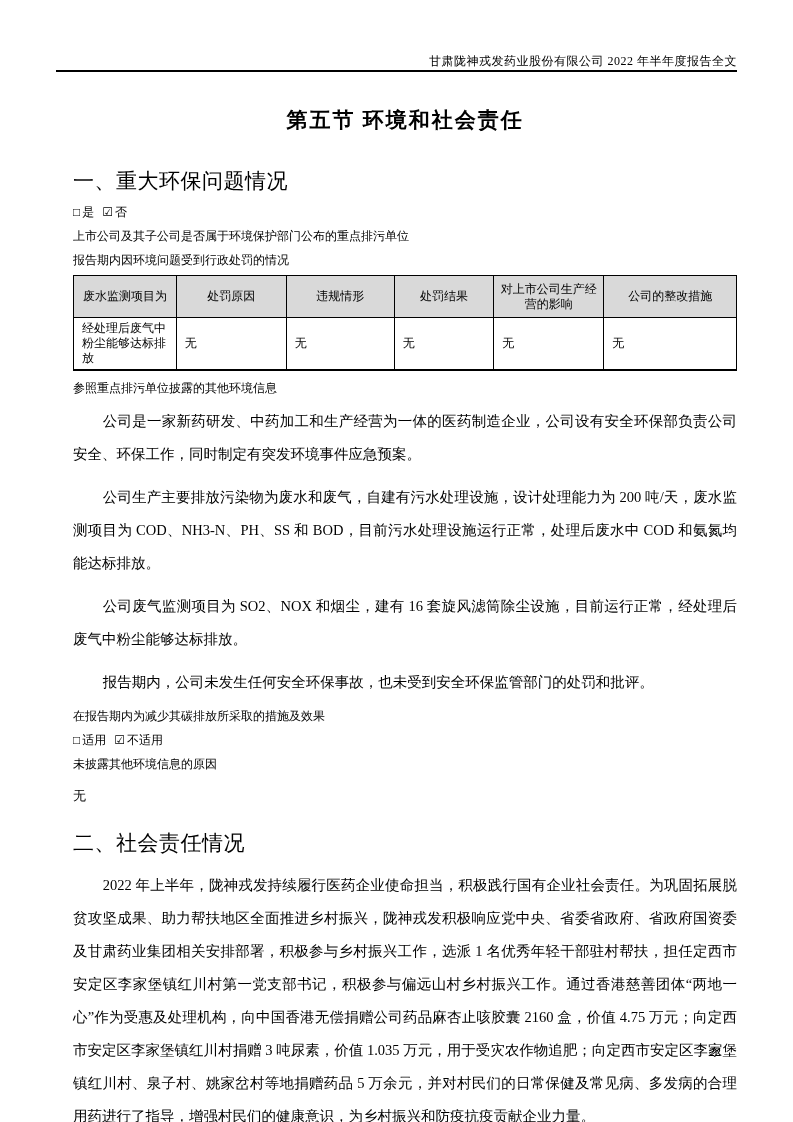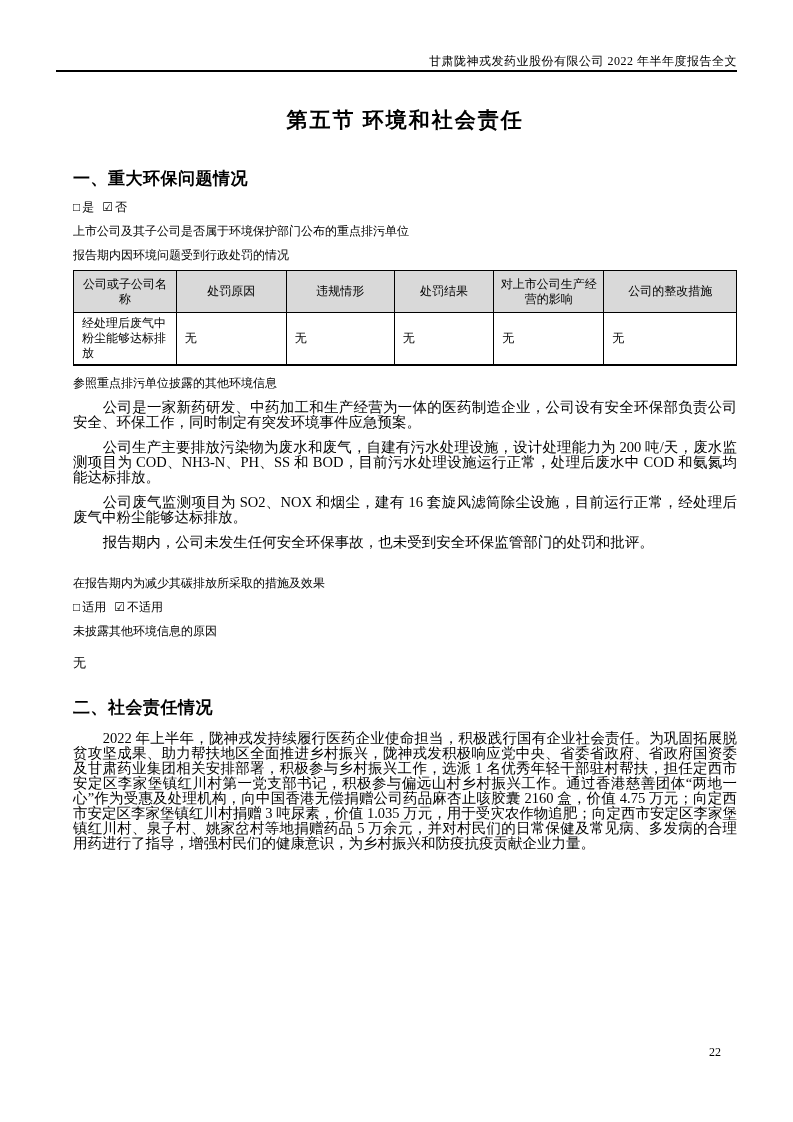--- a/index.html
+++ b/index.html
@@ -25,22 +25,22 @@
   }
   .content{margin:0 56px 0 73px;}
   .chapter-title{
     text-align:center;
     font-size:21px;
     font-weight:bold;
     margin-top:34px;
     letter-spacing:2px;
   }
   .h1{
-    font-size:17px;
-    font-weight:bold;
+    font-size:21px;
+    font-weight:normal;
     margin-top:33px;
     letter-spacing:.5px;
   }
   .cond{
     font-size:12px;
     line-height:14px;
     margin:10px 0 0 0;
   }
   .cond .cb{margin-right:2px;}
   .cond .opt2{margin-left:8px;}
@@ -65,21 +65,21 @@
   }
   .penalty-table td{
     text-align:left;
     vertical-align:middle;
     padding:3px 8px;
     line-height:15px;
     height:29px;
   }
   .para{
     font-size:14.5px;
-    line-height:15px;
+    line-height:33px;
     text-indent:2.05em;
     text-align:justify;
     margin:10px 0 0 0;
   }
   .none-value{
     font-size:13px;
     margin:16px 0 0 0;
   }
   .h1.second{margin-top:24px;}
   .page-number{
@@ -113,21 +113,21 @@
       <colgroup>
         <col style="width:15.5%">
           <col style="width:16.6%">
           <col style="width:16.3%">
         <col style="width:15.0%">
           <col style="width:16.6%">
           <col style="width:20.0%">
       </colgroup>
       <thead>
         <tr>
-          <th>公司或子公司名称</th>
+          <th>废水监测项目为</th>
           <th>处罚原因</th>
           <th>违规情形</th>
           <th>处罚结果</th>
           <th>对上市公司生产经营的影响</th>
           <th>公司的整改措施</th>
         </tr>
       </thead>
       <tbody>
         <tr>
           <td>经处理后废气中粉尘能够达标排放</td>
@@ -140,21 +140,21 @@
       </tbody>
     </table>
 
     <p class="cond">参照重点排污单位披露的其他环境信息</p>
 
     <p class="para">公司是一家新药研发、中药加工和生产经营为一体的医药制造企业，公司设有安全环保部负责公司安全、环保工作，同时制定有突发环境事件应急预案。</p>
     <p class="para">公司生产主要排放污染物为废水和废气，自建有污水处理设施，设计处理能力为 200 吨/天，废水监测项目为 COD、NH3-N、PH、SS 和 BOD，目前污水处理设施运行正常，处理后废水中 COD 和氨氮均能达标排放。</p>
     <p class="para">公司废气监测项目为 SO2、NOX 和烟尘，建有 16 套旋风滤筒除尘设施，目前运行正常，经处理后废气中粉尘能够达标排放。</p>
     <p class="para">报告期内，公司未发生任何安全环保事故，也未受到安全环保监管部门的处罚和批评。</p>
 
-    <p class="cond" style="margin-top:26px;">在报告期内为减少其碳排放所采取的措施及效果</p>
+    <p class="cond" style="margin-top:10px;">在报告期内为减少其碳排放所采取的措施及效果</p>
 
     <p class="cond"><span><span class="cb">□</span><span>适用</span></span><span class="opt2"><span class="cb">☑</span><span>不适用</span></span></p>
 
     <p class="cond">未披露其他环境信息的原因</p>
 
     <p class="none-value">无</p>
 
     <div class="h1 second">二、社会责任情况</div>
 
     <p class="para" style="margin-top:12px;">2022 年上半年，陇神戎发持续履行医药企业使命担当，积极践行国有企业社会责任。为巩固拓展脱贫攻坚成果、助力帮扶地区全面推进乡村振兴，陇神戎发积极响应党中央、省委省政府、省政府国资委及甘肃药业集团相关安排部署，积极参与乡村振兴工作，选派 1 名优秀年轻干部驻村帮扶，担任定西市安定区李家堡镇红川村第一党支部书记，积极参与偏远山村乡村振兴工作。通过香港慈善团体“两地一心”作为受惠及处理机构，向中国香港无偿捐赠公司药品麻杏止咳胶囊 2160 盒，价值 4.75 万元；向定西市安定区李家堡镇红川村捐赠 3 吨尿素，价值 1.035 万元，用于受灾农作物追肥；向定西市安定区李家堡镇红川村、泉子村、姚家岔村等地捐赠药品 5 万余元，并对村民们的日常保健及常见病、多发病的合理用药进行了指导，增强村民们的健康意识，为乡村振兴和防疫抗疫贡献企业力量。</p>

